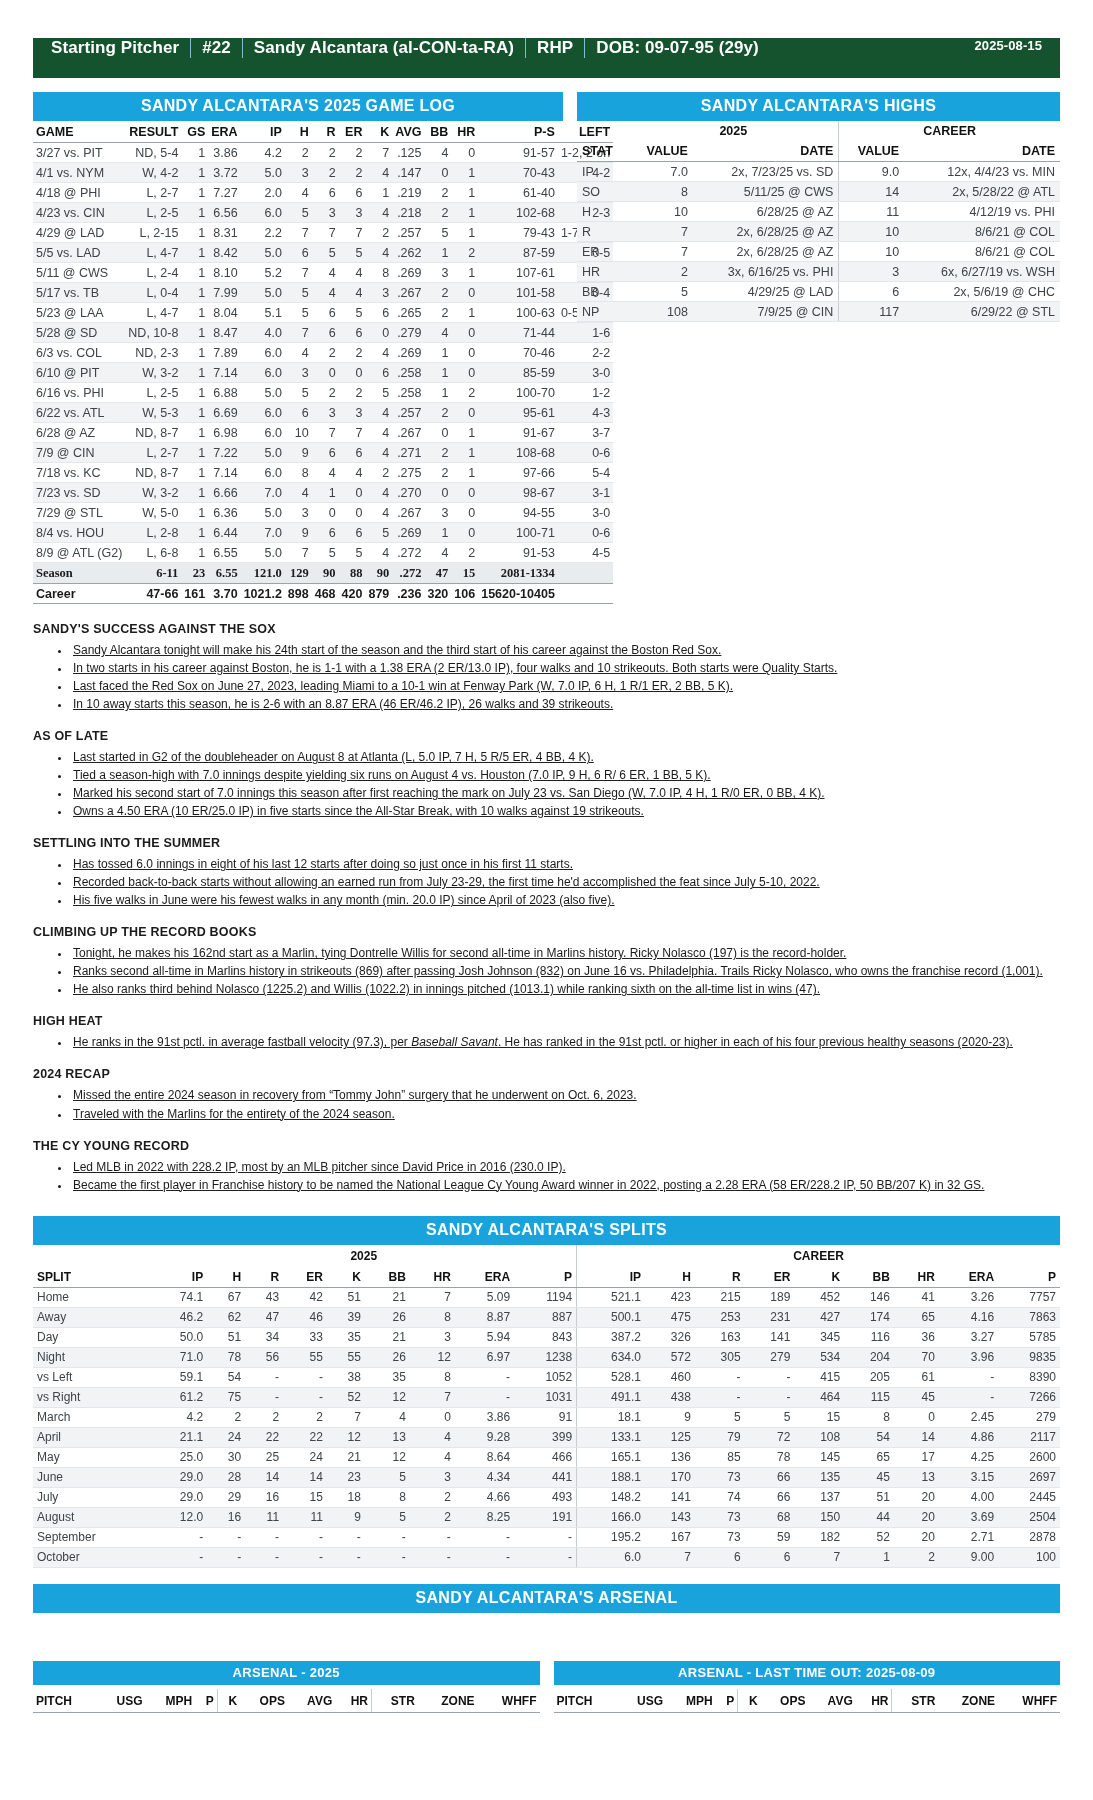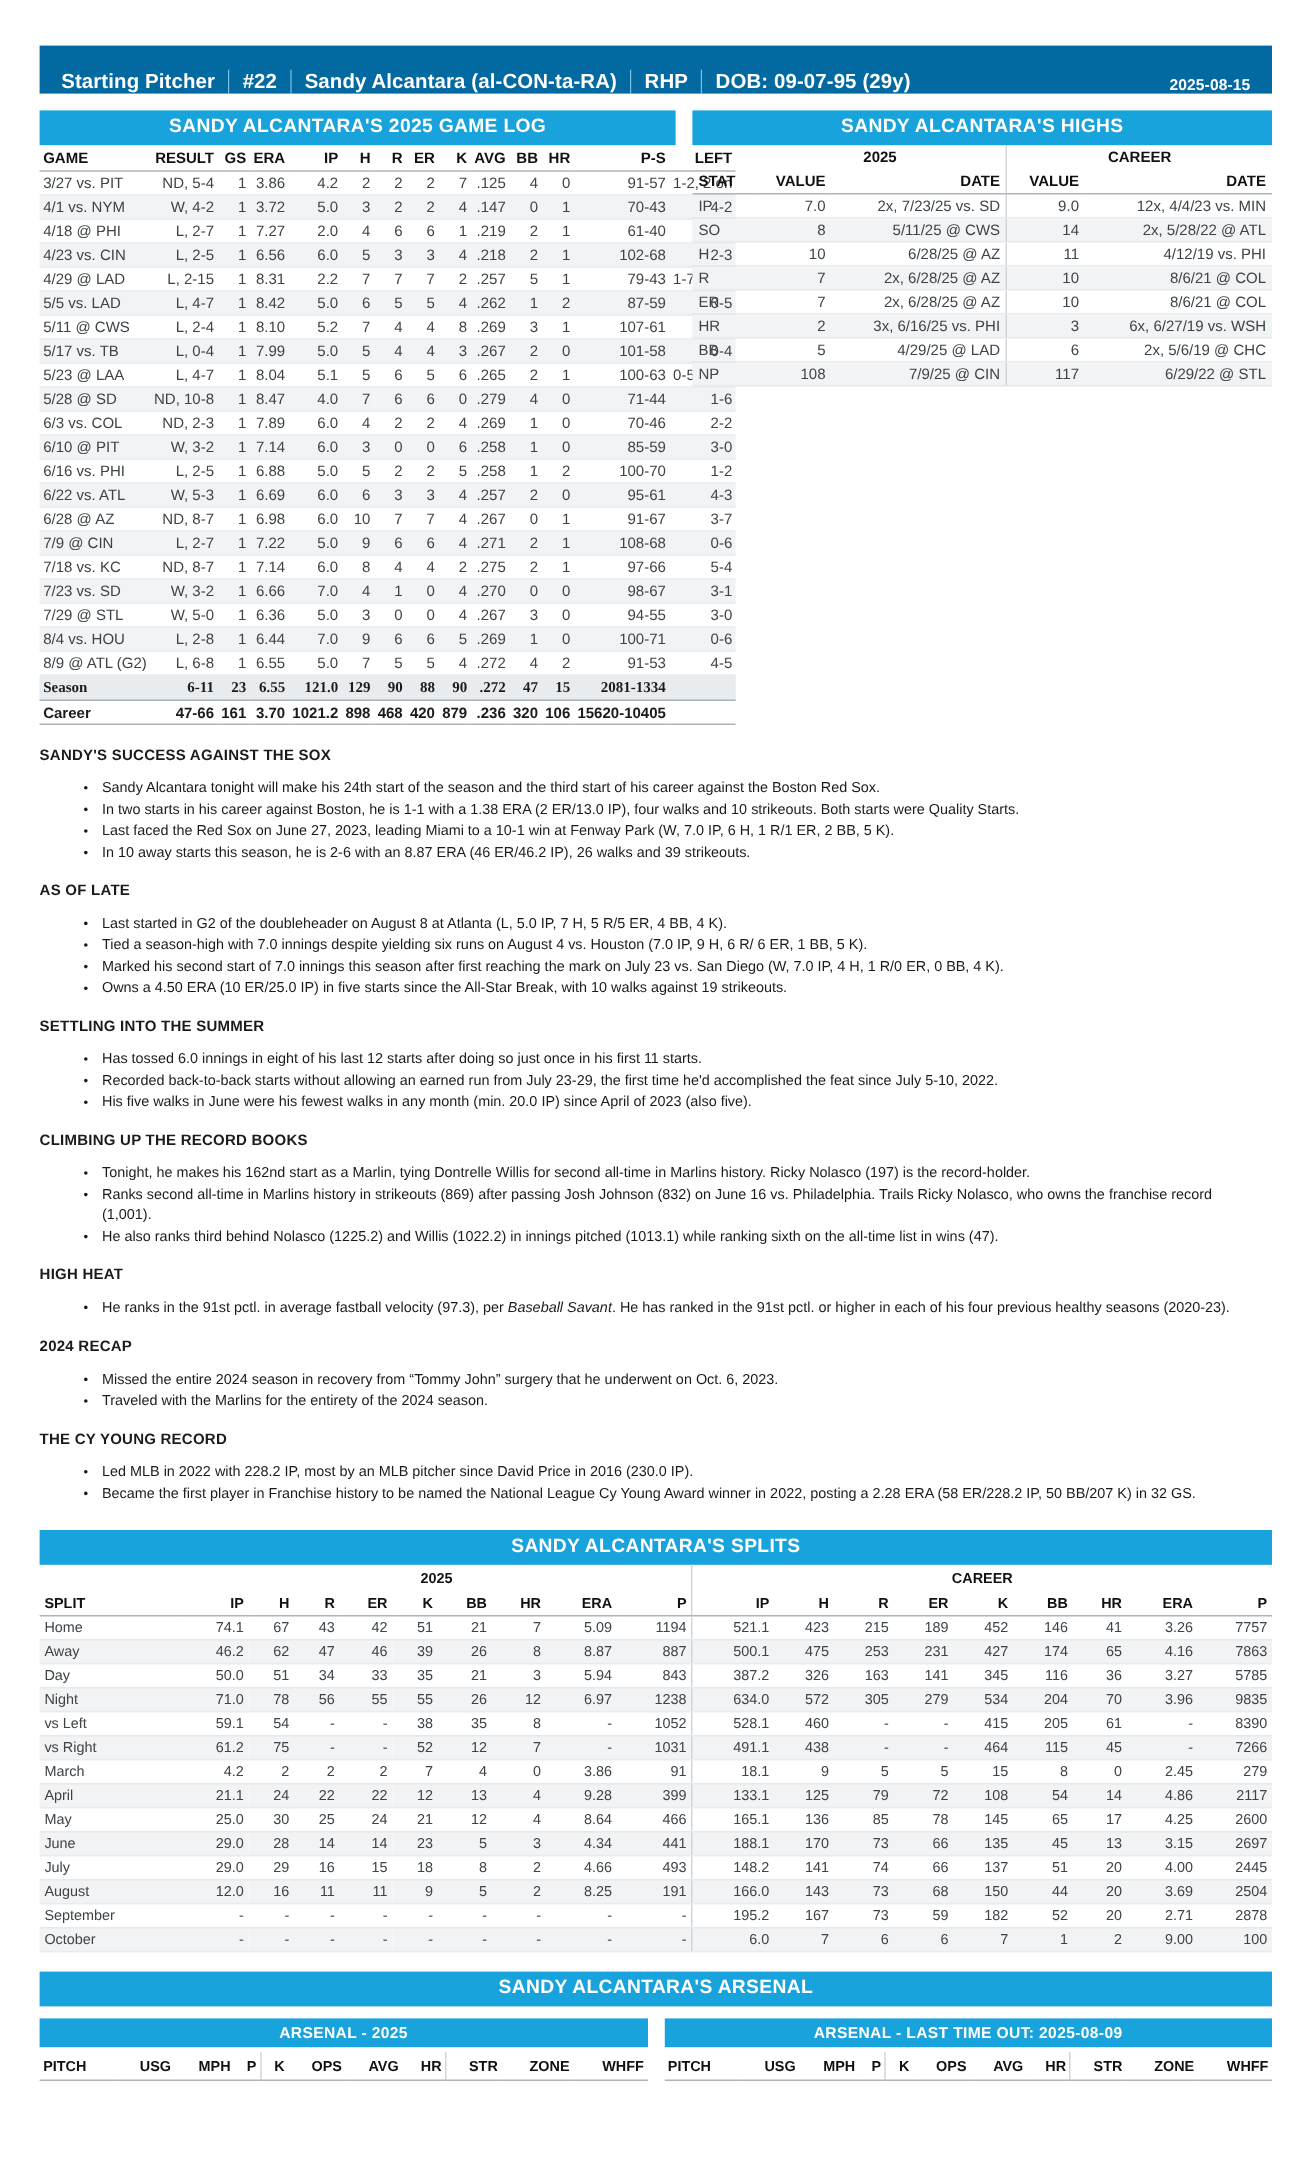--- a/index.html
+++ b/index.html
@@ -10,24 +10,24 @@
     font-family: "Liberation Sans", sans-serif;
     color: #231f20;
     -webkit-font-smoothing: antialiased;
   }
   .page { width: 1093px; padding: 0 33px; }
 
   
   .hdr-bar {
     margin-top: 38px;
     height: 40px;
-    background: #0369a1;
+    background: #14532d;
     color: #ffffff;
     display: flex;
-    align-items: flex-end;
+    align-items: flex-start;
     padding: 0 14px;
     font-weight: bold;
     font-size: 17px;
     letter-spacing: .1px;
   }
   .hdr-bar .seg { padding: 0 11px; white-space: nowrap; }
   .hdr-bar .seg:first-child { padding-left: 4px; }
   .hdr-sep { width:1px; height:20px; background:#8fd3f0; opacity:.85; }
   .hdr-spacer { flex: 1 1 auto; }
   .hdr-date { font-size: 13px; font-weight: bold; padding-right: 4px; }
@@ -35,21 +35,21 @@
   
   .title-bar {
     background:#19a3dc;
     color:#fff;
     text-align:center;
     font-weight:bold;
     font-size:16px;
     letter-spacing:.3px;
     padding:5px 0 6px;
   }
-  .title-bar.sm { font-size: 13px; padding: 4px 0 5px; }
+  .title-bar.sm { font-size: 13px; padding: 4px 0 5px; margin-top: 38px; }
 
   
   .top-grid { display:flex; gap:14px; margin-top:14px; align-items:flex-start; }
   .col-left { width: 530px; }
   .col-right { flex:1 1 auto; }
 
   table { border-collapse: collapse; width:100%; }
   .stat-table { font-size: 12.5px; }
   .stat-table th {
     font-weight:bold; font-size:12.5px; color:#111;
@@ -82,21 +82,21 @@
   .highs-table tbody tr:nth-child(even) { background:#f1f3f5; }
   .vdiv { border-left:1px solid #c8cdd2; }
 
   
   .notes { margin-top:18px; }
   .note-h {
     font-weight:bold; font-size:12.5px; letter-spacing:.2px;
     margin:0 0 6px; color:#1b1b1b;
   }
   .note-block { margin-bottom:16px; }
-  .note-block ul { margin:12px; padding-left:38px; }
+  .note-block ul { margin:0; padding-left:38px;text-decoration:underline; }
   .note-block li {
     font-size:12px; line-height:1.42; color:#1b1b1b;
     margin-bottom:1px; padding-left:2px;
   }
   .note-block li::marker { font-size:11px; }
   .note-block i { font-style:italic; }
 
   
   .splits { margin-top:22px; }
   .splits-span {

